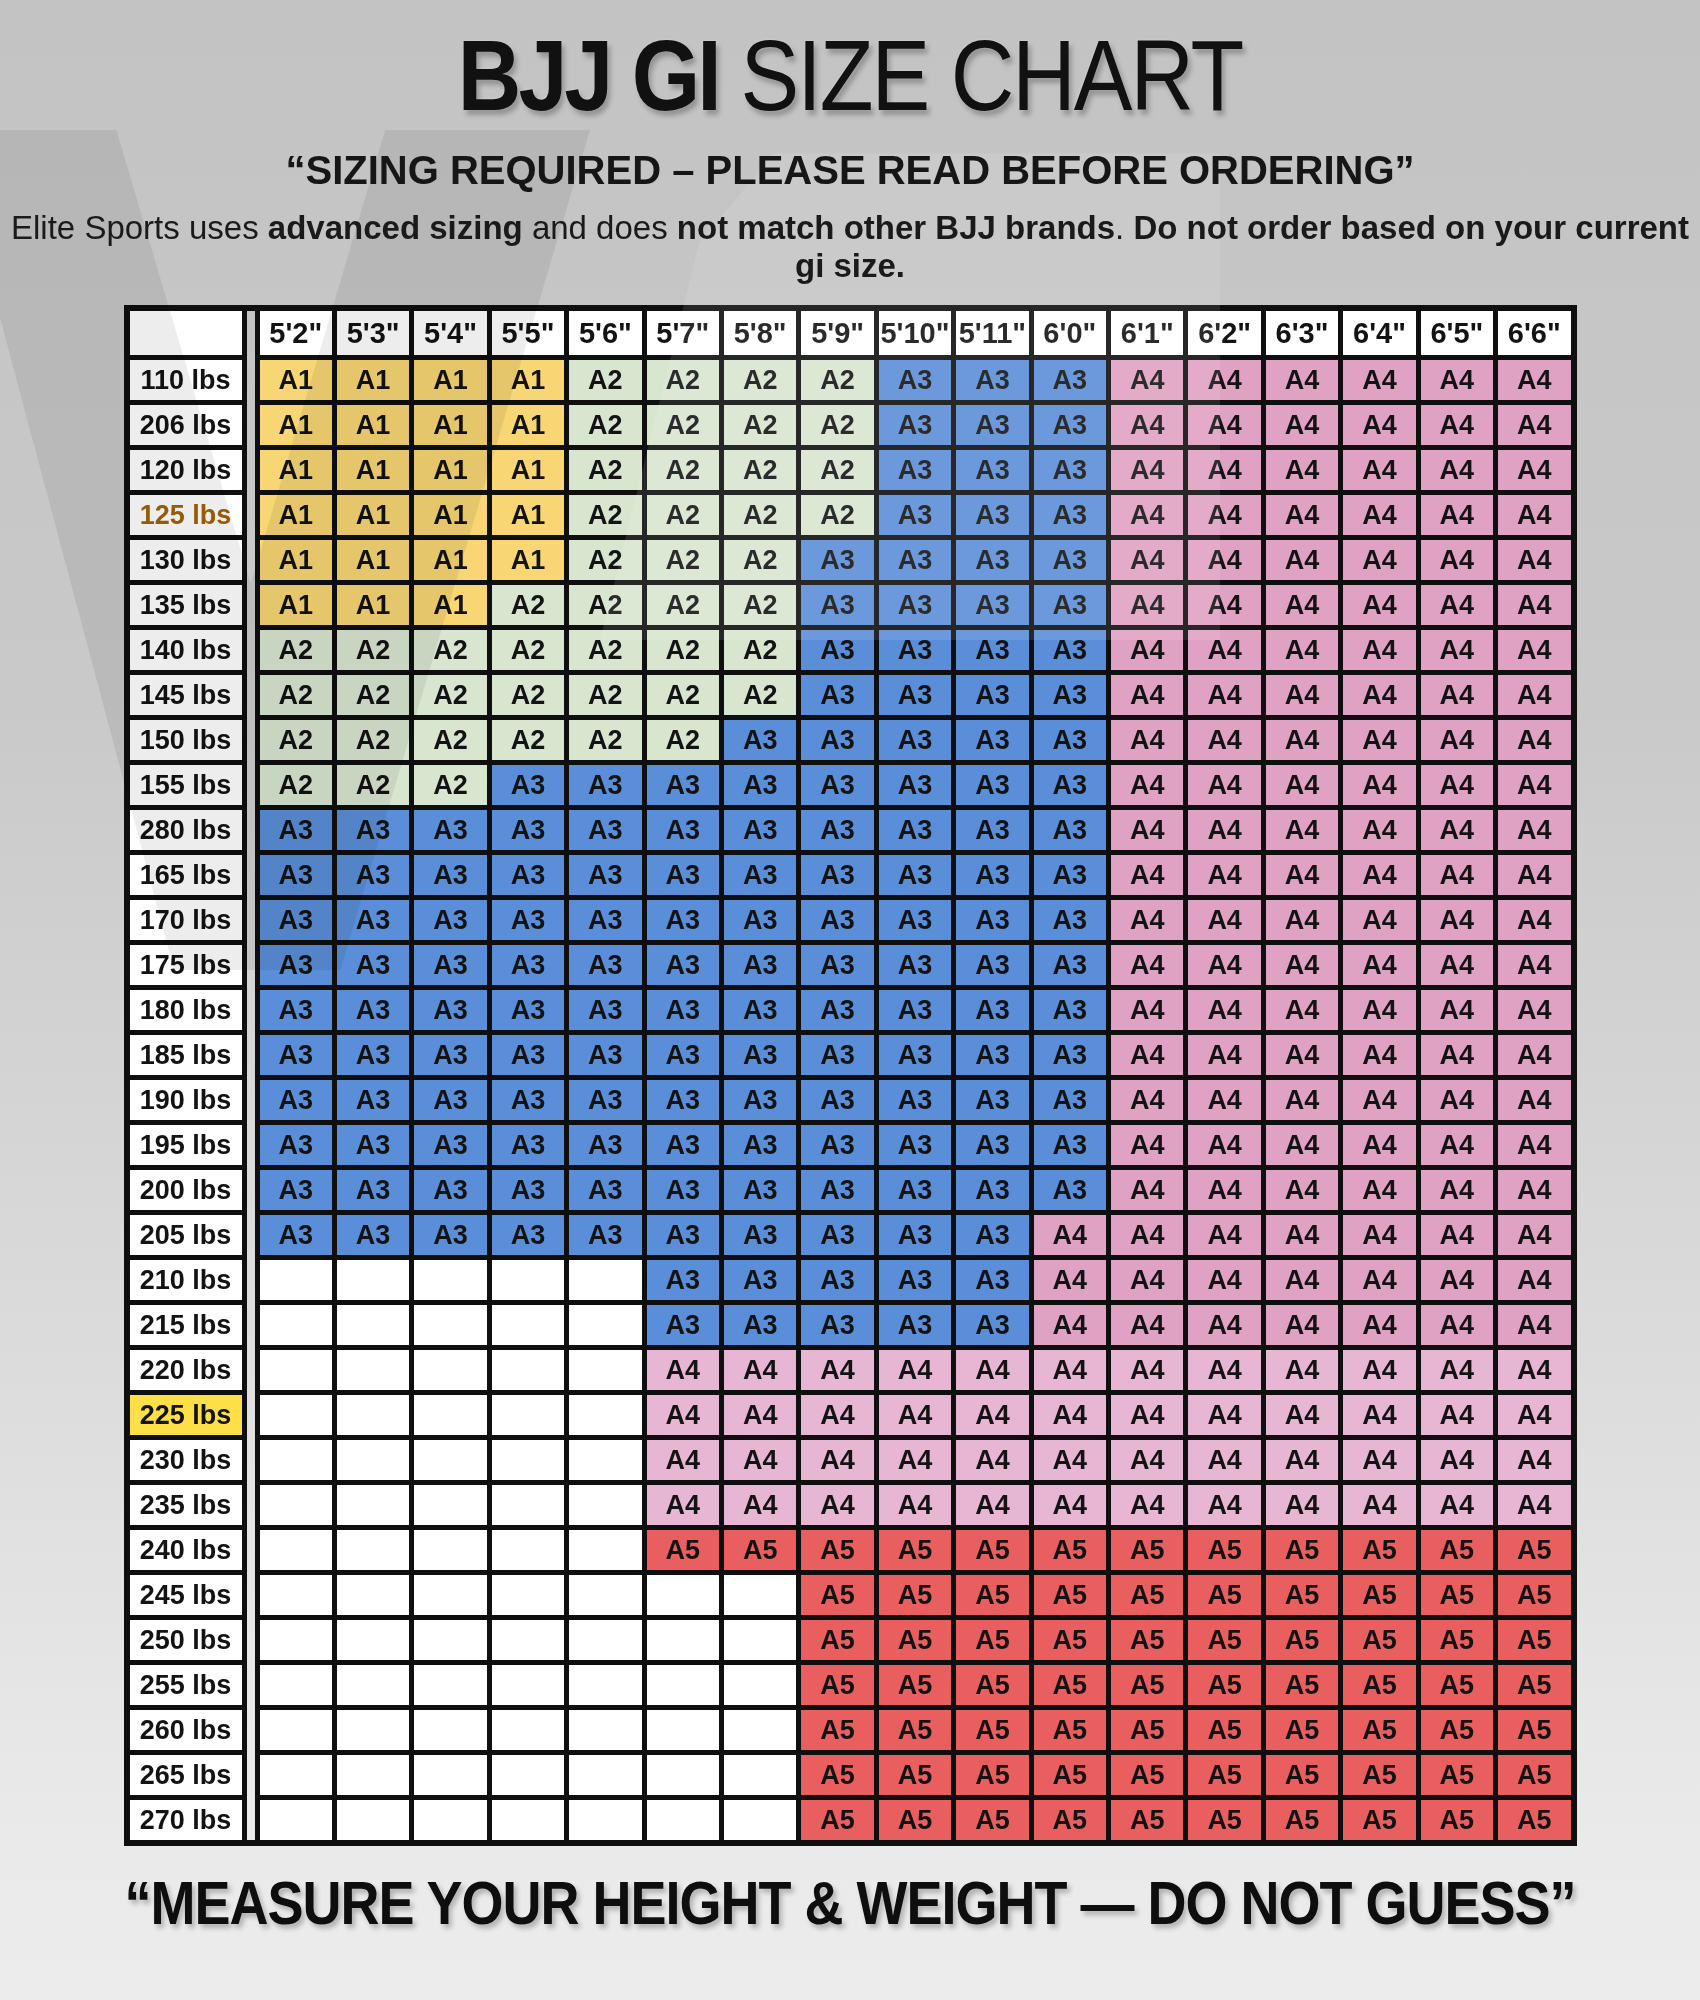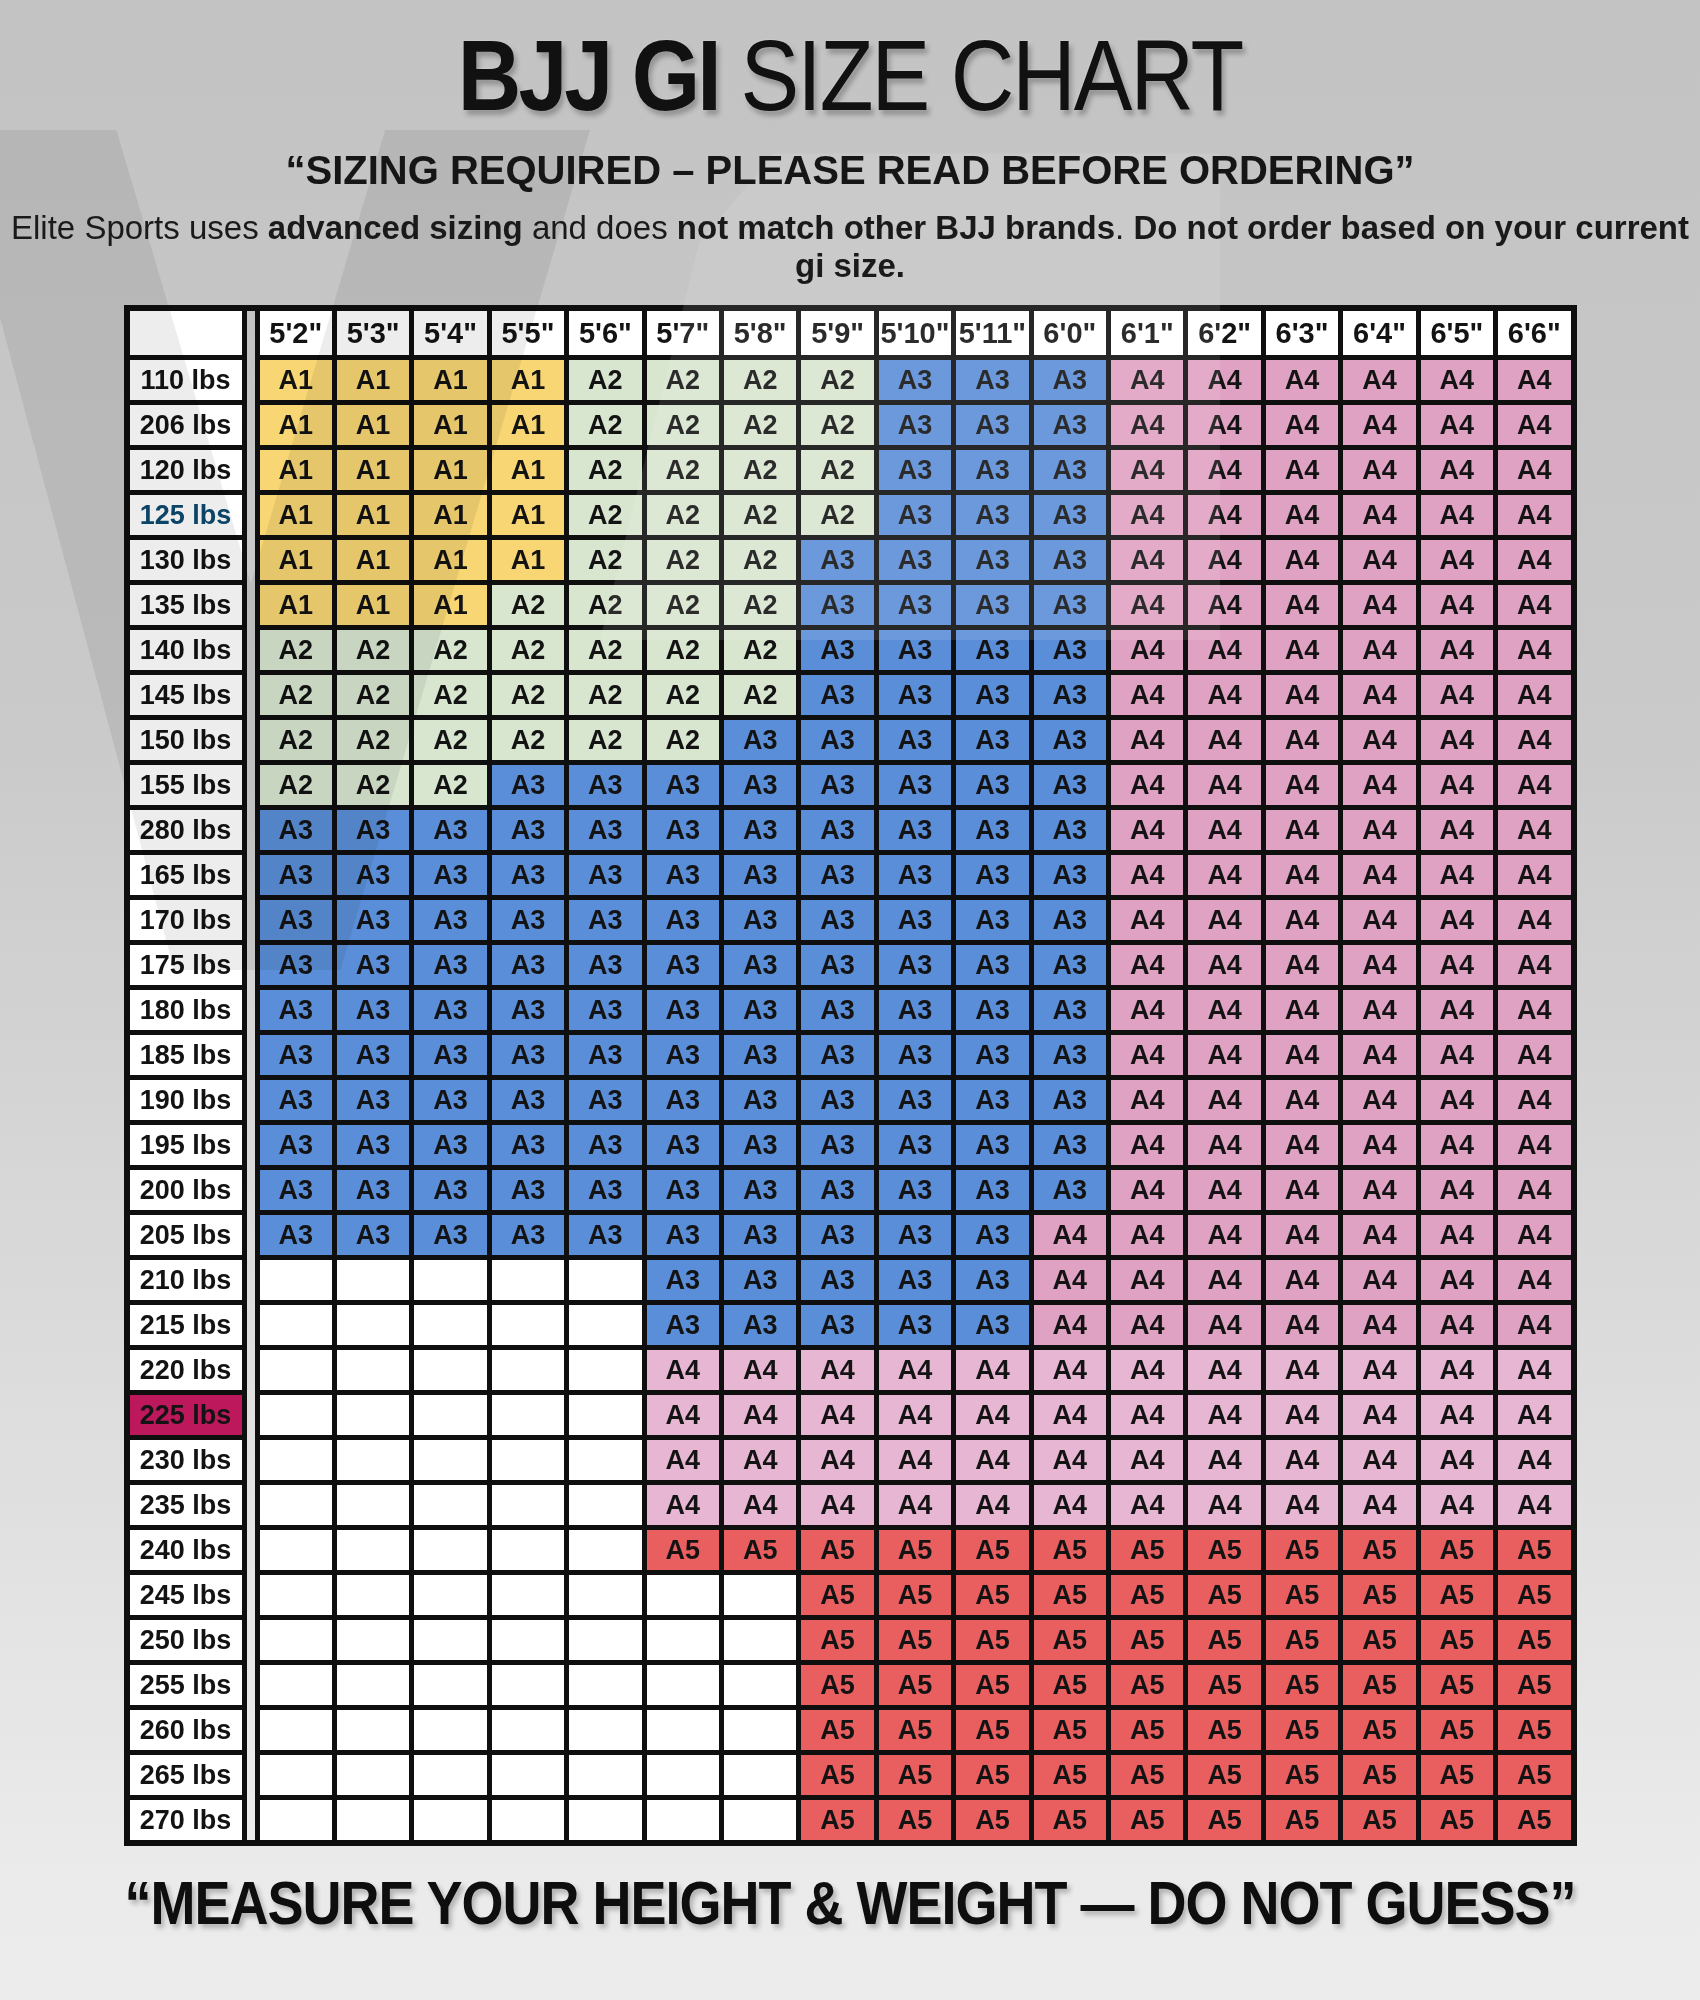--- a/index.html
+++ b/index.html
@@ -159,21 +159,21 @@
         <div class="cell" style="grid-area: 4 / 10; background: rgb(216, 230, 208); color: rgb(19, 19, 19);">A2</div>
         <div class="cell" style="grid-area: 4 / 11; background: rgb(91, 142, 216); color: rgb(19, 19, 19);">A3</div>
         <div class="cell" style="grid-area: 4 / 12; background: rgb(91, 142, 216); color: rgb(19, 19, 19);">A3</div>
         <div class="cell" style="grid-area: 4 / 13; background: rgb(91, 142, 216); color: rgb(19, 19, 19);">A3</div>
         <div class="cell" style="grid-area: 4 / 14; background: rgb(224, 162, 194); color: rgb(19, 19, 19);">A4</div>
         <div class="cell" style="grid-area: 4 / 15; background: rgb(224, 162, 194); color: rgb(19, 19, 19);">A4</div>
         <div class="cell" style="grid-area: 4 / 16; background: rgb(224, 162, 194); color: rgb(19, 19, 19);">A4</div>
         <div class="cell" style="grid-area: 4 / 17; background: rgb(224, 162, 194); color: rgb(19, 19, 19);">A4</div>
         <div class="cell" style="grid-area: 4 / 18; background: rgb(224, 162, 194); color: rgb(19, 19, 19);">A4</div>
         <div class="cell" style="grid-area: 4 / 19; background: rgb(224, 162, 194); color: rgb(19, 19, 19);">A4</div>
-        <div class="cell lbl" style="grid-area: 5 / 1; background: rgb(255, 255, 255); color: #0c4a6e;">125 lbs</div>
+        <div class="cell lbl" style="grid-area: 5 / 1; background: rgb(255, 255, 255); color: #a16207;">125 lbs</div>
         <div class="cell" style="grid-area: 5 / 3; background: rgb(247, 214, 115); color: rgb(19, 19, 19);">A1</div>
         <div class="cell" style="grid-area: 5 / 4; background: rgb(247, 214, 115); color: rgb(19, 19, 19);">A1</div>
         <div class="cell" style="grid-area: 5 / 5; background: rgb(247, 214, 115); color: rgb(19, 19, 19);">A1</div>
         <div class="cell" style="grid-area: 5 / 6; background: rgb(247, 214, 115); color: rgb(19, 19, 19);">A1</div>
         <div class="cell" style="grid-area: 5 / 7; background: rgb(216, 230, 208); color: rgb(19, 19, 19);">A2</div>
         <div class="cell" style="grid-area: 5 / 8; background: rgb(216, 230, 208); color: rgb(19, 19, 19);">A2</div>
         <div class="cell" style="grid-area: 5 / 9; background: rgb(216, 230, 208); color: rgb(19, 19, 19);">A2</div>
         <div class="cell" style="grid-area: 5 / 10; background: rgb(216, 230, 208); color: rgb(19, 19, 19);">A2</div>
         <div class="cell" style="grid-area: 5 / 11; background: rgb(91, 142, 216); color: rgb(19, 19, 19);">A3</div>
         <div class="cell" style="grid-area: 5 / 12; background: rgb(91, 142, 216); color: rgb(19, 19, 19);">A3</div>
@@ -519,21 +519,21 @@
         <div class="cell" style="grid-area: 24 / 10; background: rgb(230, 182, 210); color: rgb(19, 19, 19);">A4</div>
         <div class="cell" style="grid-area: 24 / 11; background: rgb(230, 182, 210); color: rgb(19, 19, 19);">A4</div>
         <div class="cell" style="grid-area: 24 / 12; background: rgb(230, 182, 210); color: rgb(19, 19, 19);">A4</div>
         <div class="cell" style="grid-area: 24 / 13; background: rgb(230, 182, 210); color: rgb(19, 19, 19);">A4</div>
         <div class="cell" style="grid-area: 24 / 14; background: rgb(230, 182, 210); color: rgb(19, 19, 19);">A4</div>
         <div class="cell" style="grid-area: 24 / 15; background: rgb(230, 182, 210); color: rgb(19, 19, 19);">A4</div>
         <div class="cell" style="grid-area: 24 / 16; background: rgb(230, 182, 210); color: rgb(19, 19, 19);">A4</div>
         <div class="cell" style="grid-area: 24 / 17; background: rgb(230, 182, 210); color: rgb(19, 19, 19);">A4</div>
         <div class="cell" style="grid-area: 24 / 18; background: rgb(230, 182, 210); color: rgb(19, 19, 19);">A4</div>
         <div class="cell" style="grid-area: 24 / 19; background: rgb(230, 182, 210); color: rgb(19, 19, 19);">A4</div>
-        <div class="cell lbl" style="grid-area: 25 / 1; background: #be185d; color: rgb(19, 19, 19);">225 lbs</div>
+        <div class="cell lbl" style="grid-area: 25 / 1; background: #fde047; color: rgb(19, 19, 19);">225 lbs</div>
         <div class="cell" style="grid-area: 25 / 3; background: rgb(255, 255, 255); color: rgb(19, 19, 19);"></div>
         <div class="cell" style="grid-area: 25 / 4; background: rgb(255, 255, 255); color: rgb(19, 19, 19);"></div>
         <div class="cell" style="grid-area: 25 / 5; background: rgb(255, 255, 255); color: rgb(19, 19, 19);"></div>
         <div class="cell" style="grid-area: 25 / 6; background: rgb(255, 255, 255); color: rgb(19, 19, 19);"></div>
         <div class="cell" style="grid-area: 25 / 7; background: rgb(255, 255, 255); color: rgb(19, 19, 19);"></div>
         <div class="cell" style="grid-area: 25 / 8; background: rgb(230, 182, 210); color: rgb(19, 19, 19);">A4</div>
         <div class="cell" style="grid-area: 25 / 9; background: rgb(230, 182, 210); color: rgb(19, 19, 19);">A4</div>
         <div class="cell" style="grid-area: 25 / 10; background: rgb(230, 182, 210); color: rgb(19, 19, 19);">A4</div>
         <div class="cell" style="grid-area: 25 / 11; background: rgb(230, 182, 210); color: rgb(19, 19, 19);">A4</div>
         <div class="cell" style="grid-area: 25 / 12; background: rgb(230, 182, 210); color: rgb(19, 19, 19);">A4</div>

